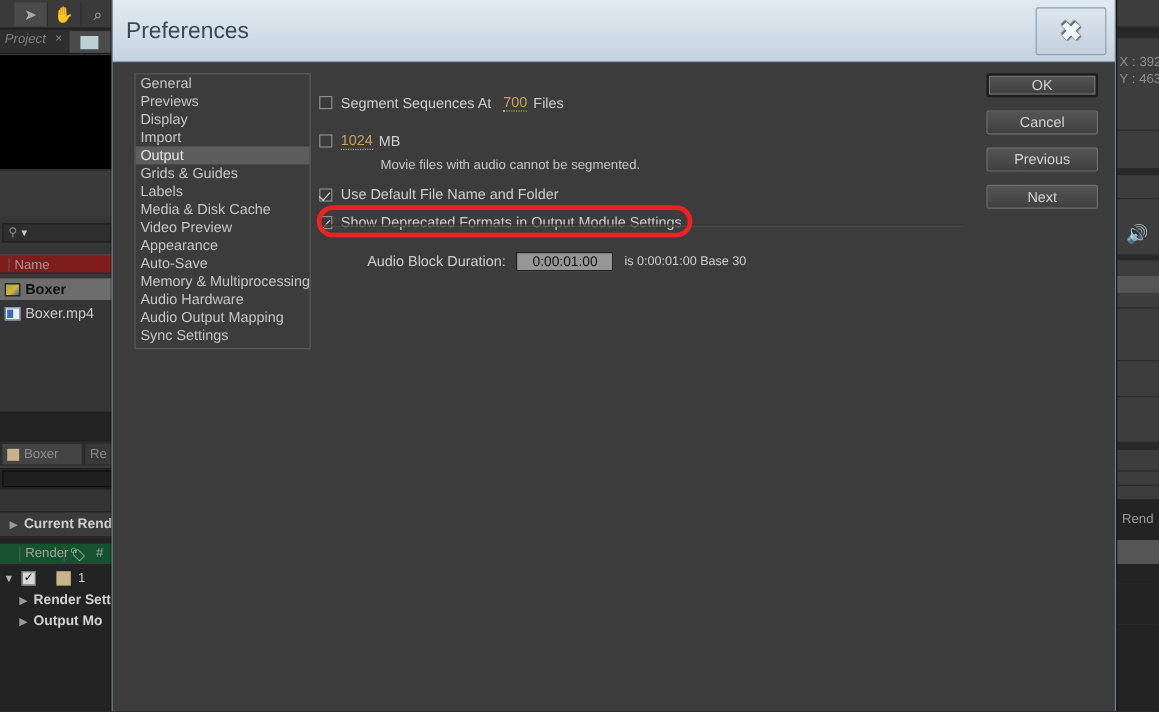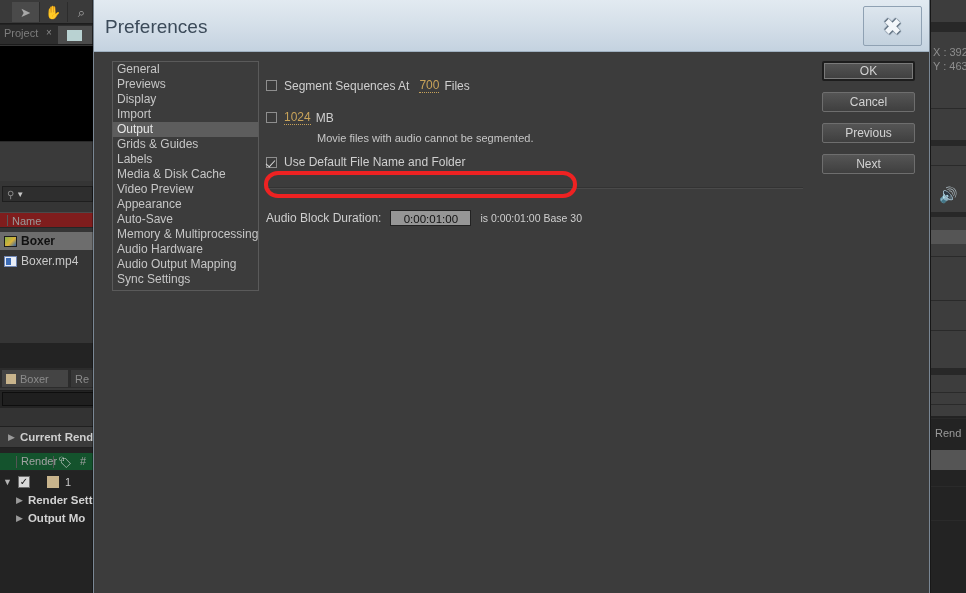--- a/index.html
+++ b/index.html
@@ -29,21 +29,21 @@
   .proj-panel {
     position: absolute; left: 0; top: 25px; width: 95px; height: 318px;
     background: #353535; border-right: 1px solid #1b1b1b;
   }
   .proj-tabbar {
     position: absolute; left: 0; top: 0; width: 95px; height: 20px;
     background: #2d2d2d; border-bottom: 1px solid #1b1b1b;
   }
   .proj-tab {
     position: absolute; left: 4px; top: 2px;
-    color: #7d7d7d; font-size: 11px;
+    color: #7d7d7d; font-size: 11px; font-style: italic;
   }
   .proj-tab-x { position: absolute; left: 46px; top: 2px; color: #8a8a8a; font-size: 10px; }
   .proj-tab-sw {
     position: absolute; left: 58px; top: 1px; width: 34px; height: 18px;
     background: #4b4b4b;
   }
   .proj-tab-sw i {
     position: absolute; left: 9px; top: 4px; width: 15px; height: 11px;
     background: #b9d2d2; display: block;
   }
@@ -218,21 +218,21 @@
   }
   .unit { color: #cfcfcf; font-size: 12px; }
   .note { color: #c6c6c6; font-size: 11px; white-space: nowrap; padding-left: 33px; }
 
   .sep {
     position: absolute; left: 0; top: 135px; width: 537px; height: 2px;
     border-top: 1px solid #333; border-bottom: 1px solid #4a4a4a;
   }
 
   .abd { position: absolute; left: 0; top: 158px; display: flex; align-items: center; }
-  .abd .cap { color: #cfcfcf; font-size: 12px; margin-right: 9px; }
+  .abd .cap { color: #cfcfcf; font-size: 12px; margin-right: 9px; margin-left: 40px; }
   .abd .field {
     width: 81px; height: 16px; background: #969696; border: 1px solid #222;
     color: #111; font-size: 11.5px; line-height: 16px; text-align: center;
   }
   .abd .after { color: #cfcfcf; font-size: 10.5px; margin-left: 9px; white-space: nowrap; }
 
   .btns { position: absolute; left: 728px; top: 9px; width: 93px; }
   .btn {
     width: 93px; height: 20px; margin-bottom: 11px;
     background: linear-gradient(180deg,#555,#3f3f3f);
@@ -403,20 +403,24 @@
 
         <div class="row" style="top:80px; left:18px">
           <span class="note">Movie files with audio cannot be segmented.</span>
         </div>
 
         <div class="row" style="top:103px">
           <span class="cb on"></span>
           <span class="lbl">Use Default File Name and Folder</span>
         </div>
 
+        <div class="row" style="top:126px">
+          <span class="cb on"></span>
+          <span class="lbl">Show Deprecated Formats in Output Module Settings</span>
+        </div>
 
         <div class="sep"></div>
 
         <div class="abd">
           <span class="cap">Audio Block Duration:</span>
           <span class="field">0:00:01:00</span>
           <span class="after">is 0:00:01:00  Base 30</span>
         </div>
       </div>
 

